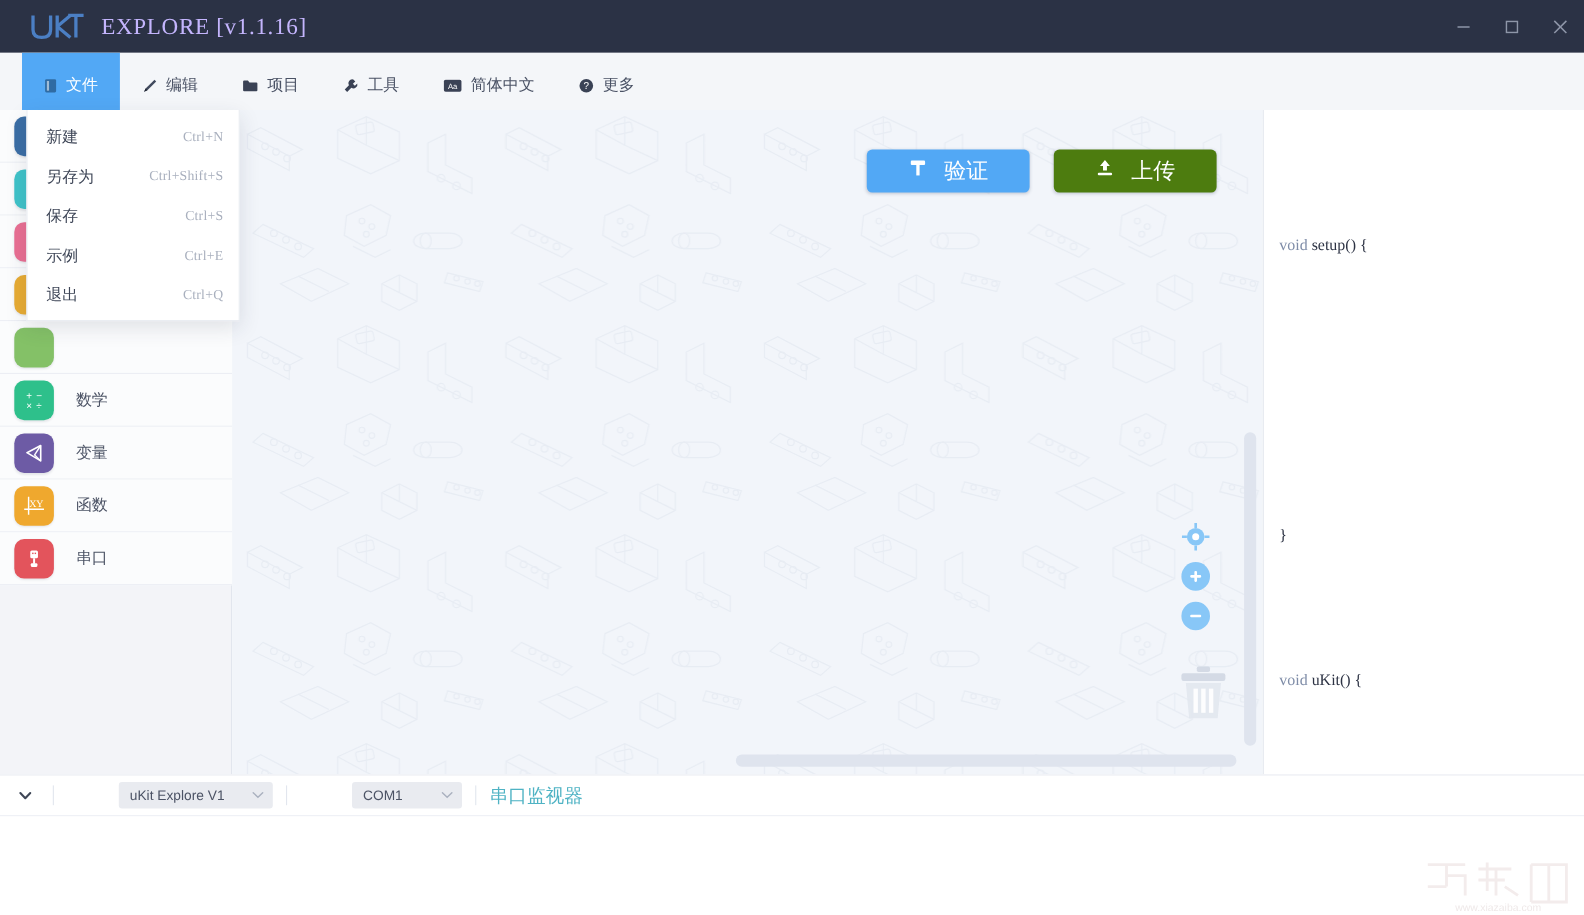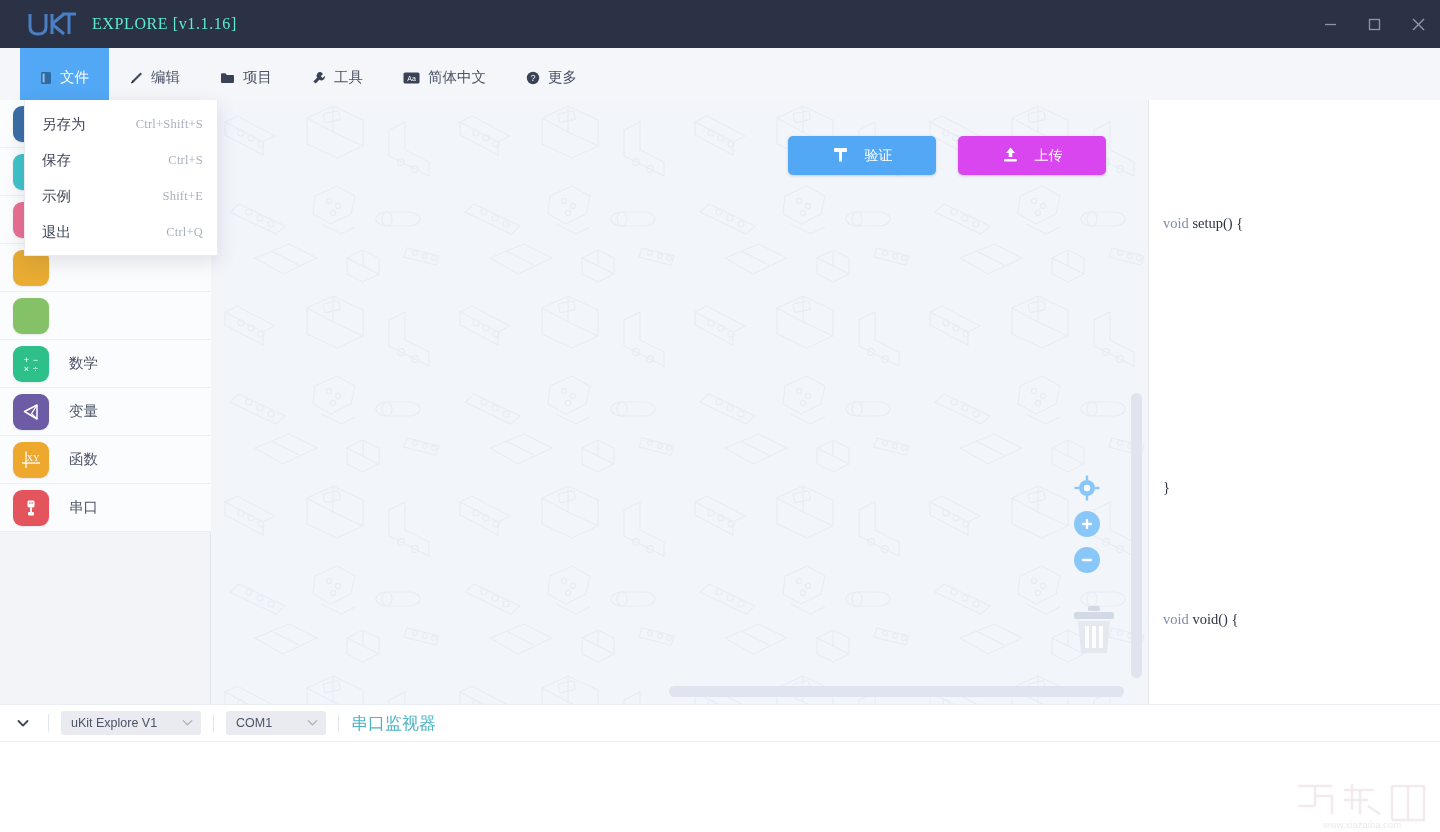--- a/index.html
+++ b/index.html
@@ -25,23 +25,23 @@
     display: flex; align-items: center;
   }
   .logo-wrap {
     display: flex; align-items: center;
     margin-left: 26px;
   }
   .logo-mark { display: block; }
   .app-title {
     margin-left: 14px;
     font-family: "Liberation Serif", serif;
-    font-size: 16px;
+    font-size: 21px;
     letter-spacing: 0.6px;
-    color: #5eead4;
+    color: #c4b5fd;
   }
   .win-controls {
     position: absolute; right: 0; top: 0;
     height: 48px;
     display: flex; align-items: center;
   }
   .win-btn {
     width: 44px; height: 48px;
     display: flex; align-items: center; justify-content: center;
     color: #8e96a8;
@@ -151,26 +151,26 @@
     display: flex; gap: 22px;
     z-index: 12;
   }
   .act-btn {
     width: 148px; height: 39px;
     border-radius: 5px;
     display: flex; align-items: center;
     justify-content: center;
     gap: 16px;
     color: #ffffff;
-    font-size: 14px;
+    font-size: 20px;
     cursor: default;
     box-shadow: 0 1px 3px rgba(40,55,85,.22);
   }
   .act-verify { background: #52a8f5; }
-  .act-upload { background: #d946ef; }
+  .act-upload { background: #4d7c0f; font-family: Liberation Mono, monospace; }
 
   
   .zoom-ctrls {
     position: absolute; right: 48px; top: 375px;
     display: flex; flex-direction: column;
     align-items: center; gap: 10px;
     z-index: 12;
   }
   .zc-btn {
     width: 26px; height: 26px;
@@ -262,20 +262,21 @@
     height: 24px;
     min-width: 140px;
     background: #e9ebf0;
     border-radius: 3px;
     display: flex; align-items: center;
     justify-content: space-between;
     padding: 0 8px 0 10px;
     font-size: 12.5px;
     color: #4c5365;
     cursor: default;
+    margin-left: 47px;
   }
   .sb-select.narrow { min-width: 100px; }
   .sb-caret { color: #aab1bf; margin-left: 10px; }
   .sb-link {
     font-size: 17px;
     color: #4fb3c4;
     cursor: default;
   }
 
   
@@ -452,30 +453,34 @@
           </svg>
         </span>
         <span class="cat-label">串口</span>
       </div>
 
     </div>
   </div>
 
   <div class="dropdown">
     <div class="dd-item">
+      <span class="dd-label">新建</span>
+      <span class="dd-short">Ctrl+N</span>
+    </div>
+    <div class="dd-item">
       <span class="dd-label">另存为</span>
       <span class="dd-short">Ctrl+Shift+S</span>
     </div>
     <div class="dd-item">
       <span class="dd-label">保存</span>
       <span class="dd-short">Ctrl+S</span>
     </div>
     <div class="dd-item">
       <span class="dd-label">示例</span>
-      <span class="dd-short">Shift+E</span>
+      <span class="dd-short">Ctrl+E</span>
     </div>
     <div class="dd-item">
       <span class="dd-label">退出</span>
       <span class="dd-short">Ctrl+Q</span>
     </div>
   </div>
 
   <div class="canvas">
 
     <svg class="canvas-pattern">
@@ -587,21 +592,21 @@
 
     <div class="sb-h"></div>
     <div class="sb-v"></div>
   </div>
 
   <div class="codepanel">
     <div class="code-body">
       <div><span class="kw">void</span><span> setup() {</span></div>
       <div><span></span>&nbsp;</div>
       <div><span>}</span></div>
-      <div><span class="kw">void</span><span> void() {</span></div>
+      <div><span class="kw">void</span><span> uKit() {</span></div>
       <div><span></span>&nbsp;</div>
       
     </div>
   </div>
 
   <div class="statusbar">
     <span class="sb-chevron">
       <svg width="12" height="9" viewBox="0 0 12 9">
         <path d="M1.5 2 L6 6.6 L10.5 2" fill="none" stroke="currentColor" stroke-width="1.9" stroke-linecap="round" stroke-linejoin="round"></path>
       </svg>

